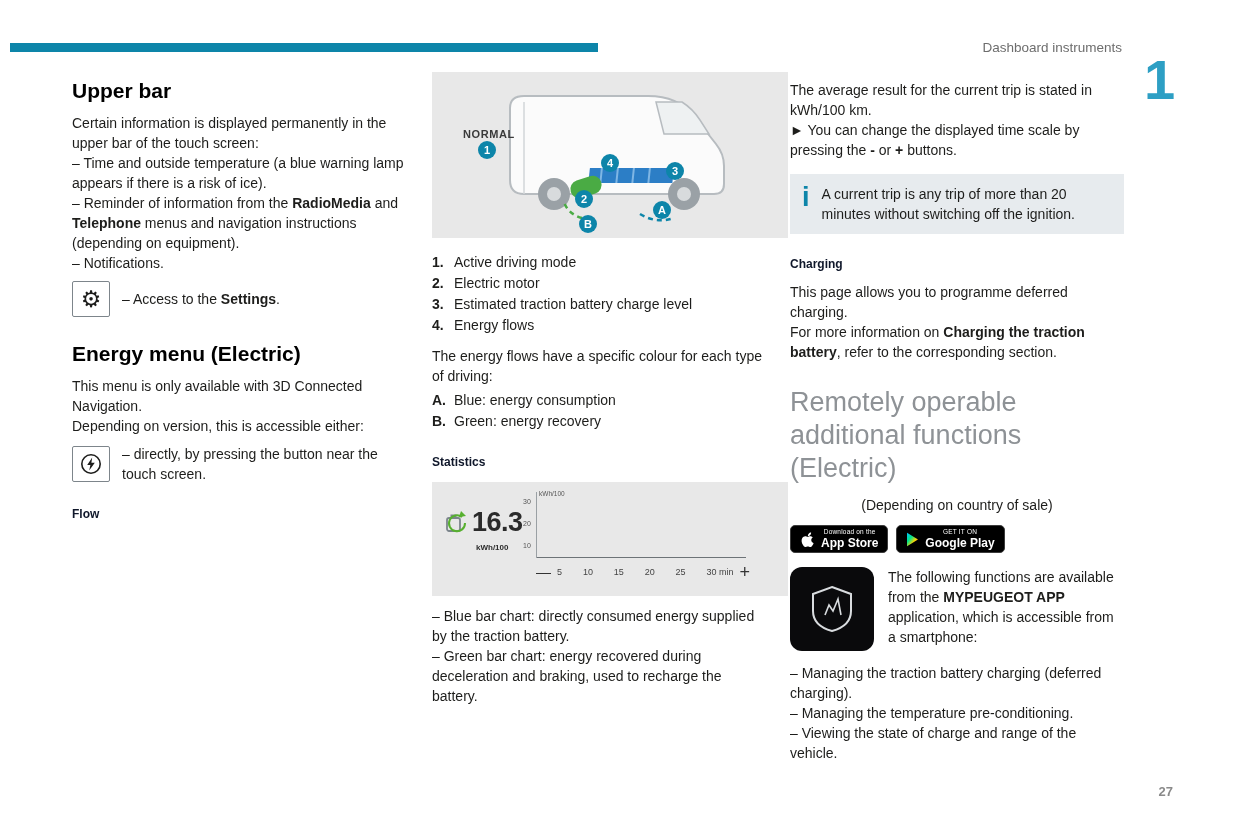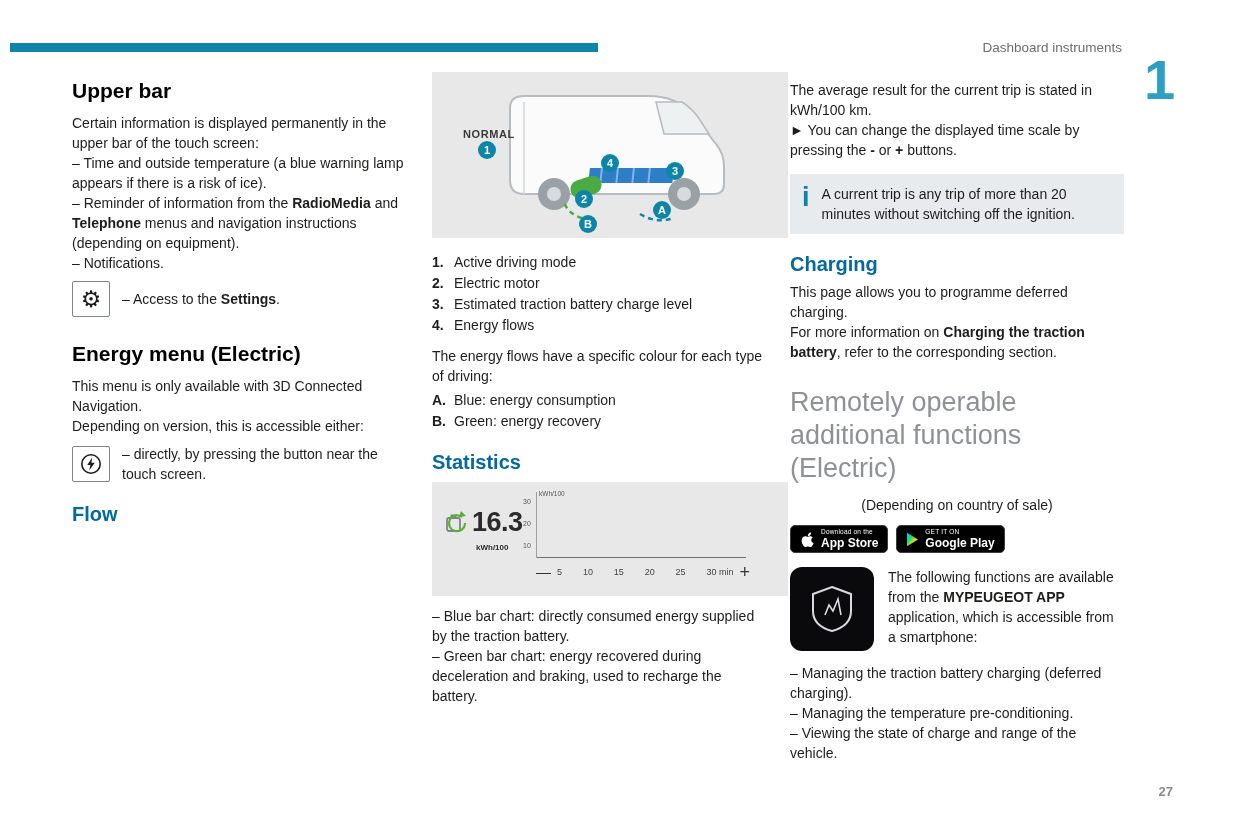--- a/index.html
+++ b/index.html
@@ -11,21 +11,21 @@
   .chapter-num { position:absolute; top:52px; left:1144px; font-size:56px; font-weight:bold; color:#2d9fc4; line-height:1; }
   .pageno { position:absolute; right:68px; bottom:28px; font-size:13px; font-weight:bold; color:#8a8a8a; }
 
   .col { position:absolute; width:334px; font-size:14px; line-height:20px; }
   .col1 { left:72px; top:78px; }
   .col2 { left:432px; top:72px; }
   .col3 { left:790px; top:80px; }
 
   h1 { font-size:21px; line-height:26px; margin:0 0 9px; color:#000; }
   h1.second { margin-top:24px; }
-  h3 { font-size:20px; line-height:20px; margin:20px 0 8px; color:#0369a1; }
+  h3 { font-size:12px; line-height:20px; margin:20px 0 8px; color:#0f172a; }
   h2.gray { font-size:27px; line-height:33px; font-weight:400; color:#8e9296; margin:24px 0 10px; }
   p { margin:0; }
   .gap-top { margin-top:10px; }
   .gap-top-sm { margin-top:4px; }
 
   .icon-row { display:flex; gap:12px; margin:8px 0; align-items:center; }
   .icon-box { flex:0 0 auto; width:38px; height:36px; border:1px solid #7d858b; border-radius:2px; display:flex; align-items:center; justify-content:center; background:#fff; }
   .gear-glyph { font-size:23px; line-height:1; color:#1d1d1b; }
   .grid-icon { display:grid; grid-template-columns:repeat(2,8px); grid-template-rows:repeat(2,8px); gap:2px; }
   .grid-icon i { display:block; border:1.6px solid #1d1d1b; }
@@ -54,21 +54,21 @@
   .stats-xrow { position:absolute; left:104px; top:80px; width:214px; display:flex; align-items:center; font-size:9px; color:#444; }
   .xlabels { flex:1; display:flex; justify-content:space-between; padding:0 6px; }
   .xminus { font-size:15px; color:#333; line-height:10px; }
   .xplus { font-size:18px; color:#333; line-height:10px; }
 
   .infobox { display:flex; gap:12px; background:#e7ebee; padding:10px 12px; margin:14px 0 0; align-items:flex-start; }
   .info-i { font-weight:bold; font-size:27px; line-height:26px; color:#0d85a9; flex:0 0 auto; }
   .infobox .txt { font-size:14px; line-height:20px; }
 
   .country { margin:0 0 10px;text-align:center; }
-  .badges { display:flex; gap:8px; margin:0 0 14px; }
+  .badges { display:flex; gap:8px; margin:0 0 14px;text-align:center; }
   .badge { display:flex; align-items:center; gap:6px; background:#000; color:#fff; border:1px solid #3c3c3c; border-radius:5px; padding:3px 9px; height:28px; }
   .badge .txt { display:flex; flex-direction:column; line-height:1; }
   .badge .top { font-size:6.5px; letter-spacing:0.2px; }
   .badge .bottom { font-size:12px; font-weight:bold; margin-top:2px; }
 
   .applogo-row { display:flex; gap:14px; margin:0 0 12px; }
   .peugeot { flex:0 0 auto; width:84px; height:84px; border-radius:12px; background:#0a0a0c; display:flex; align-items:center; justify-content:center; }
   .applogo-row .txt { flex:1; }
 </style>
 </head>

